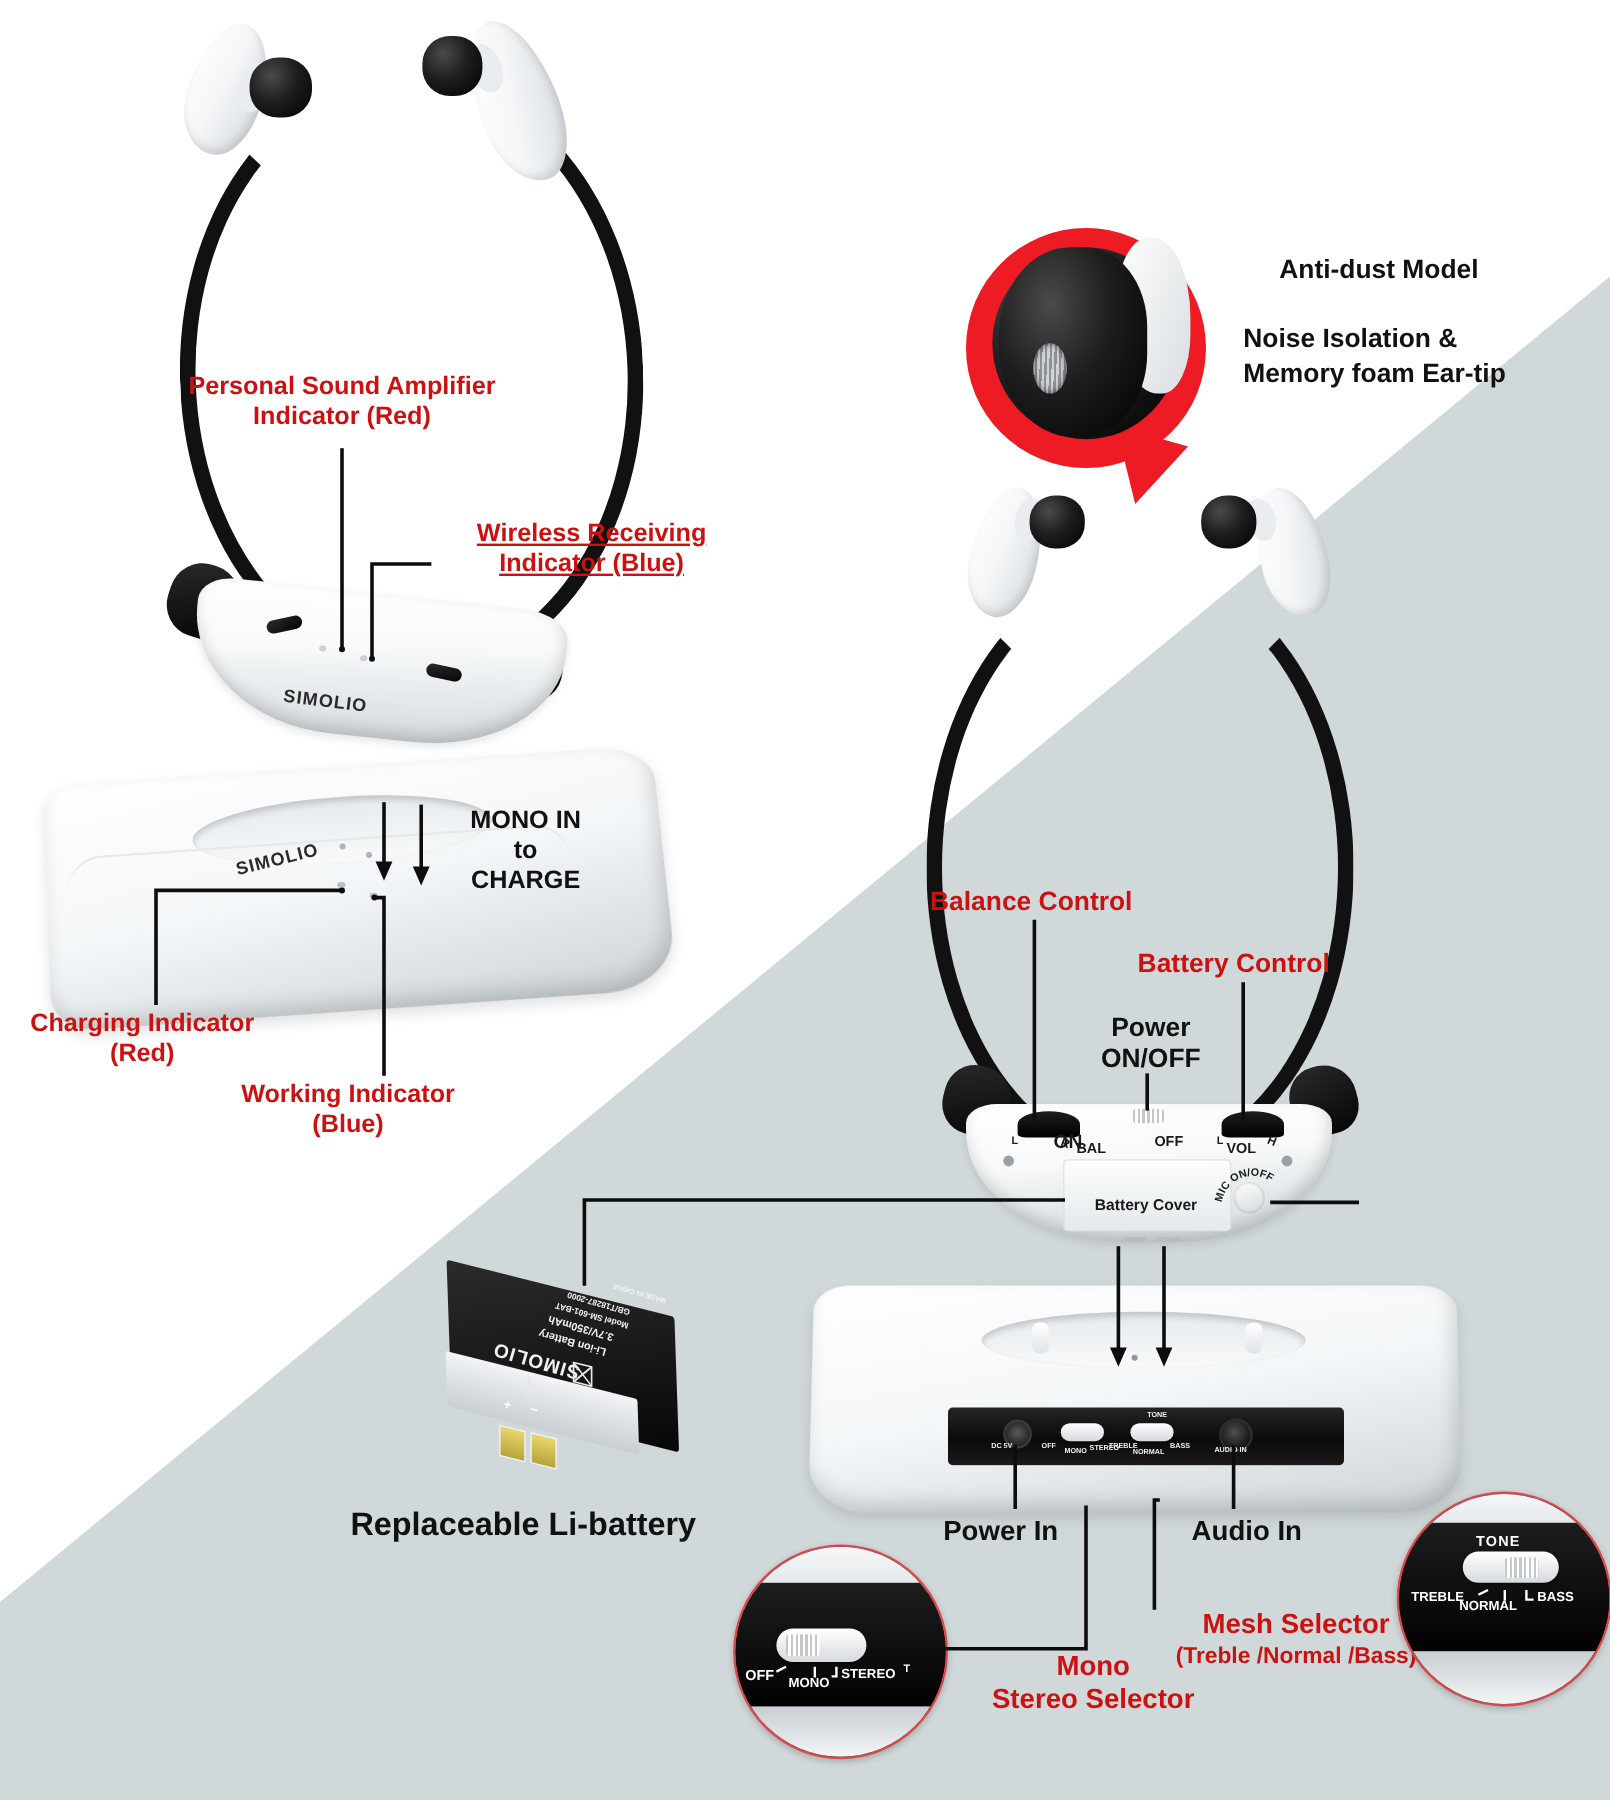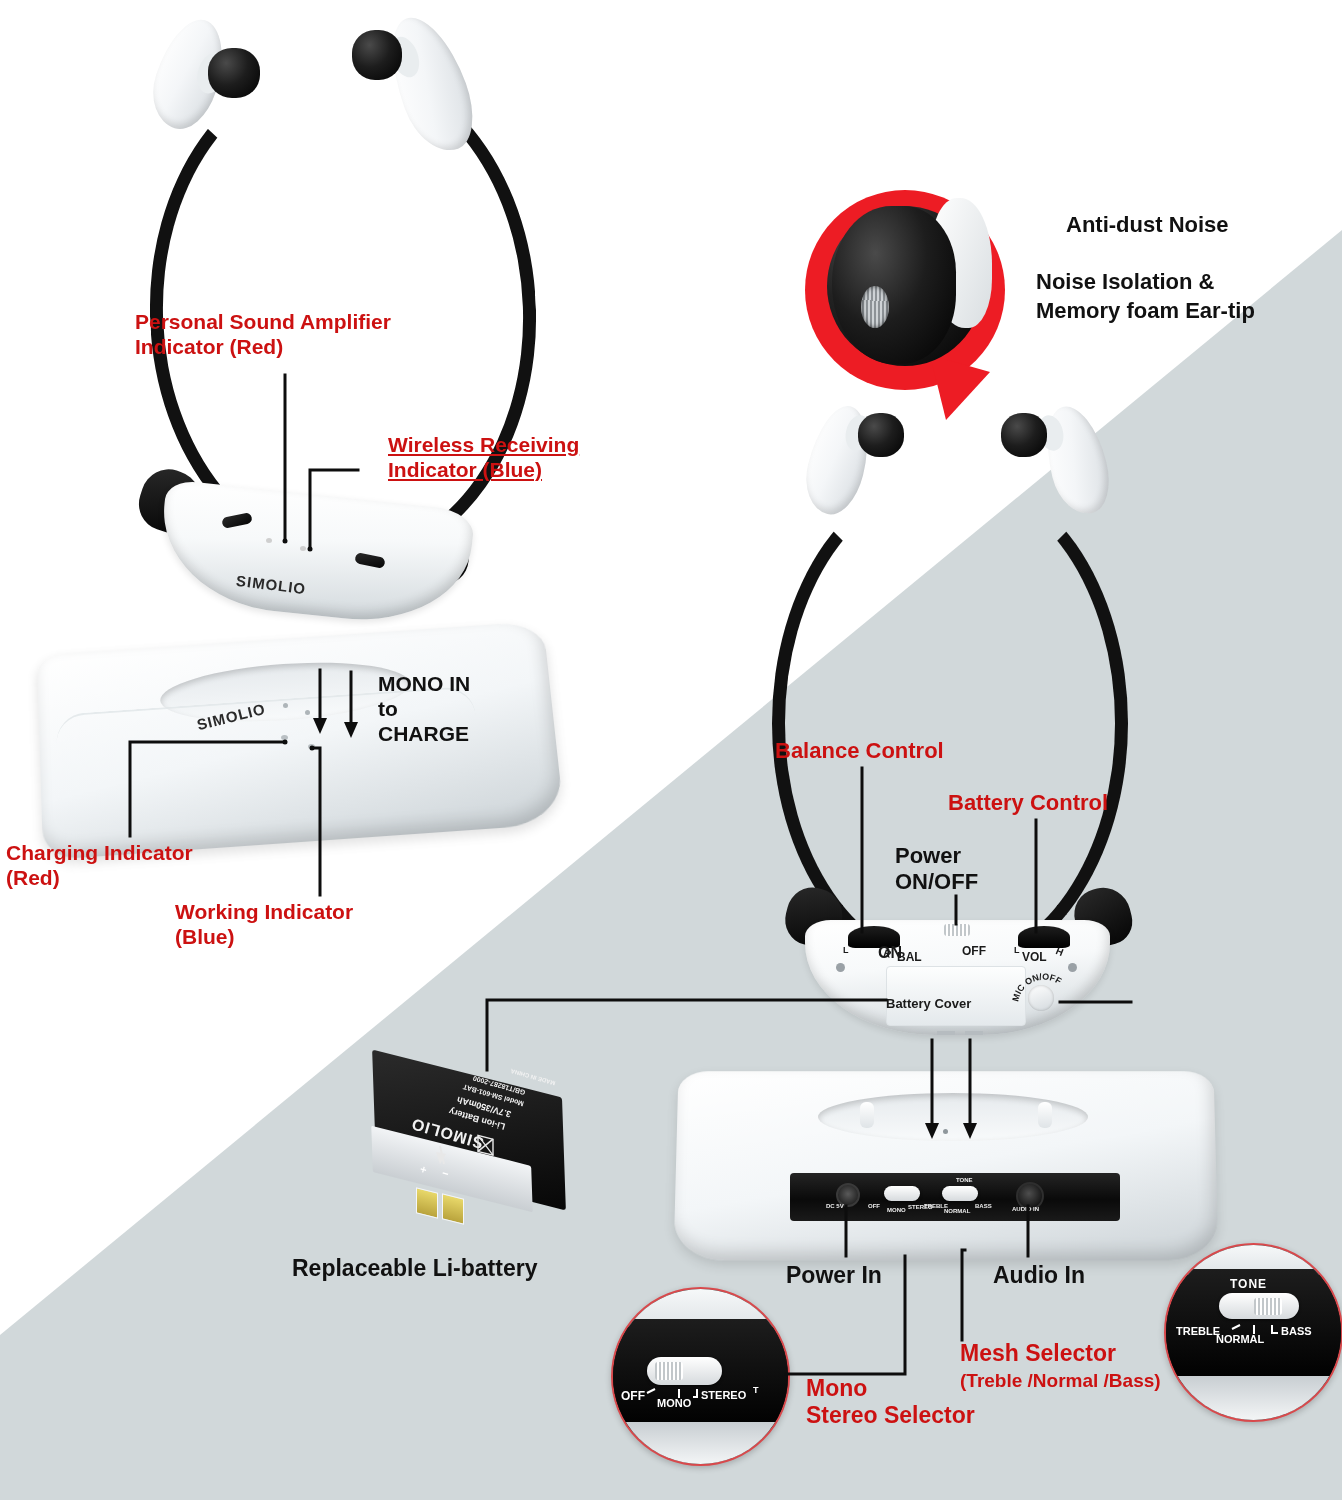--- a/index.html
+++ b/index.html
@@ -8,21 +8,21 @@
 
   
   .bg-white{position:absolute;inset:0;background:#ffffff;}
   .bg-gray{position:absolute;inset:0;background:#d1d8da;
      clip-path:polygon(1342px 230px, 1342px 1500px, 0px 1500px, 0px 1335px);}
 
   
   .lbl{position:absolute;font-weight:bold;line-height:1.18;white-space:pre-line;}
   .red{color:#cc1111;}
   .blk{color:#111111;}
-  .ctr{}
+  .ctr{text-align:center;}
 
   svg.overlay{position:absolute;left:0;top:0;width:1342px;height:1500px;pointer-events:none;}
 
   
   .piece{position:absolute;}
 
   
   .bud-body{position:absolute;background:linear-gradient(100deg,#ffffff 0%,#f4f6f8 45%,#d8dde1 100%);
      border-radius:48% 52% 45% 55%/60% 58% 42% 40%;box-shadow:inset -3px -4px 7px rgba(0,0,0,.13);}
   .bud-tip{position:absolute;background:radial-gradient(ellipse at 35% 30%,#4a4a4a 0%,#1d1d1d 45%,#000 100%);
@@ -143,21 +143,21 @@
     <div class="bubble" style="left:805px;top:190px;width:200px;height:200px;"></div>
     <svg class="overlay">
       <polygon points="930,355 990,372 946,420" fill="#ed1c24"></polygon>
     </svg>
     <div class="bubble-in" style="left:827px;top:206px;width:156px;height:160px;"></div>
     <div class="piece" style="left:930px;top:198px;width:62px;height:130px;border-radius:46% 54% 40% 60%;
                 background:linear-gradient(110deg,#ffffff,#d9dee1);"></div>
     <div class="bud-tip" style="left:832px;top:206px;width:124px;height:158px;border-radius:48% 42% 44% 50%;"></div>
     <div class="mesh" style="left:861px;top:286px;width:28px;height:42px;"></div>
   </div>
-  <div class="lbl blk" style="left:1066px;top:212px;font-size:22px;">Anti-dust Noise</div>
+  <div class="lbl blk" style="left:1066px;top:212px;font-size:22px;">Anti-dust Model</div>
   <div class="lbl blk" style="left:1036px;top:268px;font-size:22px;line-height:1.3;">Noise Isolation &amp;
 Memory foam Ear-tip</div>
 
   <div>
     <div class="cable" style="left:772px;top:470px;width:330px;height:480px;
                 border-color:#111;border-top-color:transparent;transform:rotate(0deg);"></div>
 
     <div class="piece" style="left:800px;top:405px;width:140px;height:130px;">
       <div class="bud-body" style="left:10px;top:0px;width:56px;height:110px;transform:rotate(14deg);"></div>
       <div class="bud-ring" style="left:46px;top:10px;width:24px;height:36px;transform:rotate(14deg);"></div>
@@ -231,21 +231,21 @@
     <div class="batt-txt" style="left:90px;top:100px;font-size:11px;transform:rotate(196deg);color:#fff;">−</div>
     <svg class="overlay" style="width:230px;height:175px;">
       <g stroke="#e8e8e8" stroke-width="1.4" fill="none" transform="translate(0,0)">
         <path d="M92,96 L88,78" stroke-width="2"></path>
         <path d="M84,84 L88,96 L94,86" fill="#e8e8e8" stroke="none"></path>
         <rect x="126" y="36" width="15" height="16" transform="skewY(14)"></rect>
         <path d="M126,36 L141,52 M141,36 L126,52" transform="skewY(14)"></path>
       </g>
     </svg>
   </div>
-  <div class="lbl blk" style="left:292px;top:1255px;font-size:23px;">Replaceable Li-battery</div>
+  <div class="lbl blk" style="left:292px;top:1255px;font-size:27px;">Replaceable Li-battery</div>
 
   <div>
     <div class="base" style="left:676px;top:1070px;width:540px;height:190px;
                 border-radius:30px 30px 50px 50px/22px 22px 40px 40px;
                 transform:perspective(900px) rotateX(5deg);"></div>
     <div class="slot" style="left:818px;top:1093px;width:270px;height:48px;"></div>
     <div class="piece" style="left:860px;top:1102px;width:14px;height:26px;border-radius:6px;background:linear-gradient(180deg,#fff,#dfe4e7);"></div>
     <div class="piece" style="left:1038px;top:1102px;width:14px;height:26px;border-radius:6px;background:linear-gradient(180deg,#fff,#dfe4e7);"></div>
     <div class="piece" style="left:929px;top:1127px;width:5px;height:5px;border-radius:50%;background:#8f979c;"></div>
     <div class="piece" style="left:943px;top:1129px;width:5px;height:5px;border-radius:50%;background:#8f979c;"></div>

